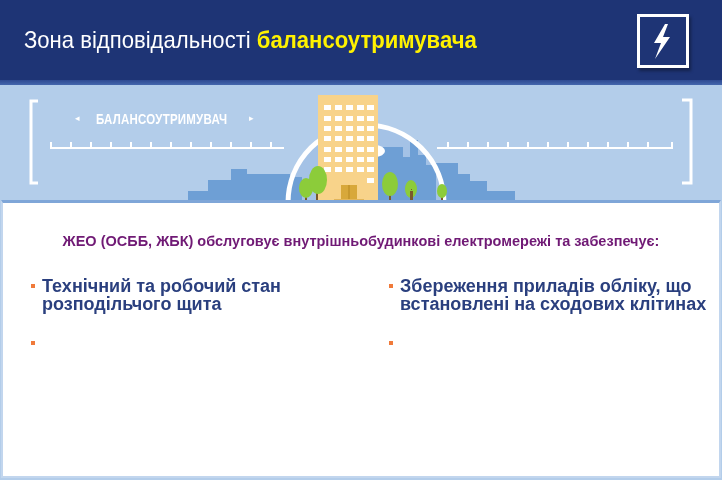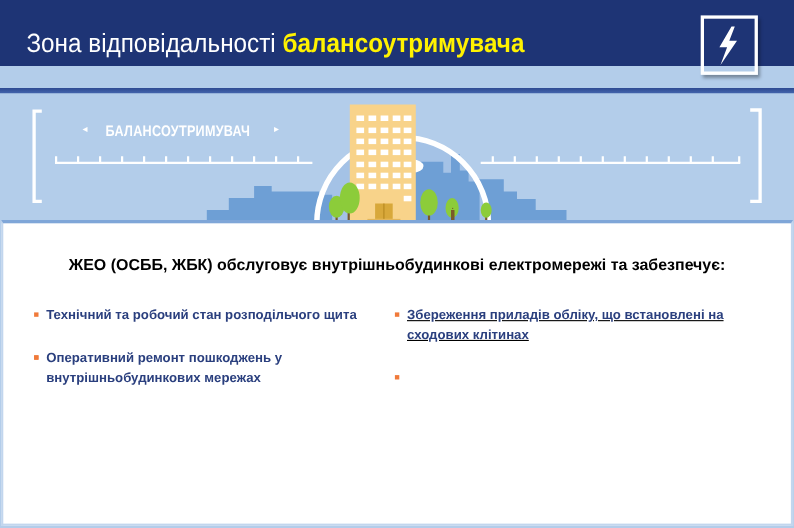--- a/index.html
+++ b/index.html
@@ -1,20 +1,20 @@
 <!DOCTYPE html>
 <html><head>
   <meta charset="utf-8">
   <style>
     * { box-sizing: border-box; margin: 0; padding: 0; }
     html, body { width: 722px; height: 480px; overflow: hidden; background: #b3cdea; }
     body { position: relative; font-family: "DejaVu Sans", "Liberation Sans", sans-serif; }
 
     .header {
-      position: absolute; left: 0; top: 0; width: 722px; height: 60px;
+      position: absolute; left: 0; top: 0; width: 722px; height: 80px;
       background: #1e3475;
     }
     .header-stripe {
       position: absolute; left: 0; top: 80px; width: 722px; height: 5px;
       background: linear-gradient(#2e4a92, #4466ad);
     }
     .title {
       position: absolute; left: 24px; top: 26px;
       font-family: "Liberation Sans", sans-serif;
       font-size: 24px; color: #ffffff; letter-spacing: 0px; white-space: nowrap;
@@ -44,29 +44,29 @@
 
     .panel {
       position: absolute; left: 1px; top: 200px; width: 720px; height: 278px;
       background: #ffffff;
       border: 2px solid #c2d6ee;
       border-top: 3px solid #7fa6d8;
     }
     .intro {
       position: absolute; left: 0; top: 30px; width: 716px; text-align: center;
       font-family: "Liberation Sans", sans-serif; font-weight: bold;
-      font-size: 14.5px; color: #000000; white-space: nowrap;
+      font-size: 14.5px; color: #701a75; white-space: nowrap;
     }
     .col { position: absolute; top: 74px; }
     .col-left { left: 28px; width: 320px; }
-    .col-right { left: 356px; width: 330px; text-decoration: underline; }
+    .col-right { left: 386px; width: 330px; }
     .item {
       position: relative; padding-left: 11px; margin-bottom: 21px;
       font-family: "Liberation Sans", sans-serif; font-weight: bold;
-      font-size: 12px; line-height: 18px; color: #2a3f7e;
+      font-size: 18px; line-height: 18px; color: #2a3f7e;
     }
     .bullet {
       position: absolute; left: 0; top: 7px; width: 4px; height: 4px; background: #f07a3a;
     }
   </style>
 </head>
 <body>
 
 <div class="header">
   <div class="title"><span>Зона відповідальності </span><span class="hl">балансоутримувача</span></div>
@@ -201,24 +201,20 @@
   <div class="intro">ЖЕО (ОСББ, ЖБК) обслуговує внутрішньобудинкові електромережі та забезпечує:</div>
 
   <div class="col col-left">
     <div class="item">
       <span class="bullet"></span>
       <span>Технічний та робочий стан розподільчого щита</span>
     </div>
     <div class="item">
       <span class="bullet"></span>
     </div>
-    <div class="item">
-      <span class="bullet"></span>
-      <span>Оперативний ремонт пошкоджень у внутрішньобудинкових мережах</span>
-    </div>
   </div>
 
   <div class="col col-right">
     <div class="item">
       <span class="bullet"></span>
       <span>Збереження приладів обліку, що встановлені на сходових клітинах</span>
     </div>
     <div class="item">
       <span class="bullet"></span>
     </div>

